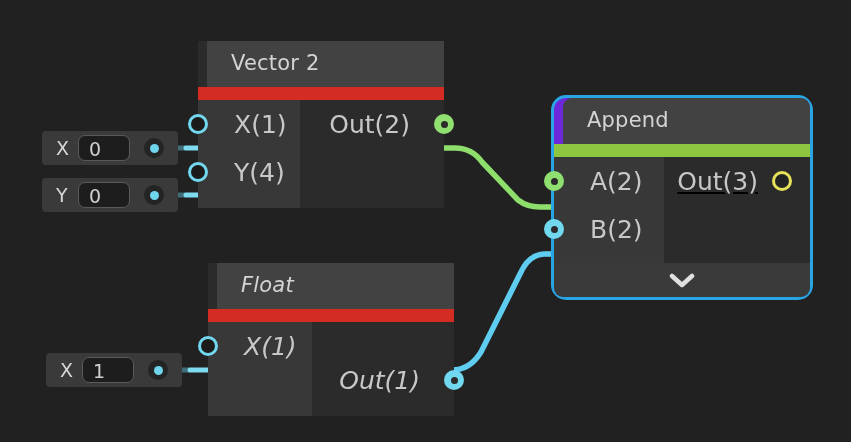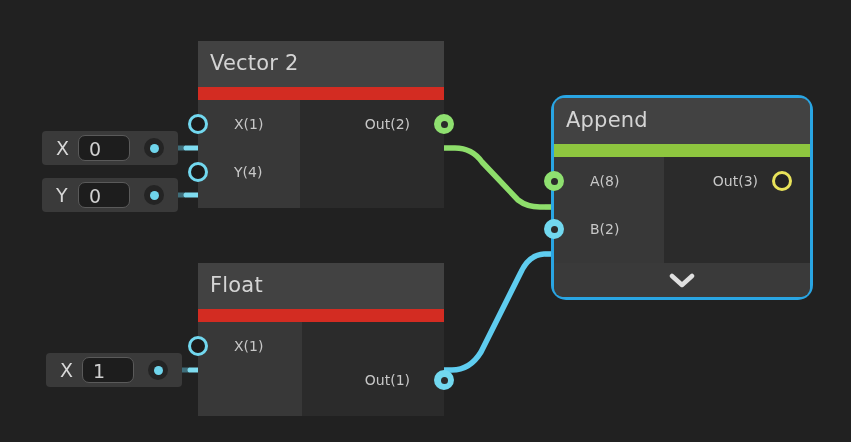--- a/index.html
+++ b/index.html
@@ -28,29 +28,30 @@
   }
   
   .node {
     position: absolute;
     box-sizing: border-box;
     background: #2b2b2b;
   }
   .node.selected {
     border-radius: 12px;
     box-shadow: 0 0 0 3px #29a5e3;
-    background: #7f1d1d;
+    background: #6d28d9;
   }
   .node-header {
     background: #424242;
     color: #d4d4d4;
     font-size: 21px;
     letter-spacing: .2px;
-    padding: 12px 16px 13px 12px;
+    padding: 12px 16px 13px 24px;
     line-height: 1;
+    margin-left: 9px;
   }
   .node.selected .node-header {
     border-radius: 9px 9px 0 0;
   }
   .accent {
     height: 13px;
     width: 100%;
   }
   .node-body {
     display: flex;
@@ -73,21 +74,21 @@
     height: 48px;
     position: relative;
     box-sizing: border-box;
   }
   .port-row.out {
     justify-content: flex-end;
     padding-right: 34px;
   }
   .port-label {
     color: #c8c8c8;
-    font-size: 14px;
+    font-size: 25px;
     white-space: nowrap;
   }
   .port-row.in .port-label {
     margin-left: 36px;
   }
   
   .port {
     position: absolute;
     width: 20px;
     height: 20px;
@@ -217,21 +218,21 @@
         <div class="port-row out">
           <span class="port-label">Out(2)</span>
           <span class="port port-filled-green right" style="left:auto; right:-10px; transform:translateY(-50%);">
             <span class="pip"></span>
           </span>
         </div>
       </div>
     </div>
   </div>
 
-  <div class="node" style="left:198px; top:263px; width:246px;">
+  <div class="node" style="left:208px; top:263px; width:246px;font-style:italic;">
     <div class="node-header">Float</div>
     <div class="accent" style="background:#d32c22;"></div>
     <div class="node-body">
       <div class="col-in" style="width:104px; padding-bottom:12px;">
         <div class="port-row in">
           <span class="port port-hollow-cyan left"></span>
           <span class="port-label">X(1)</span>
         </div>
       </div>
       <div class="col-out" style="padding-bottom:12px;margin-top:34px;">
@@ -247,31 +248,31 @@
 
   <div class="node selected" style="left:554px; top:98px; width:256px;">
     <div class="node-header">Append</div>
     <div class="accent" style="background:#8ec63f;"></div>
     <div class="node-body">
       <div class="col-in" style="width:110px; padding-bottom:10px;">
         <div class="port-row in">
           <span class="port port-filled-green left">
             <span class="pip"></span>
           </span>
-          <span class="port-label">A(8)</span>
+          <span class="port-label">A(2)</span>
         </div>
         <div class="port-row in">
           <span class="port port-filled-cyan left">
             <span class="pip"></span>
           </span>
           <span class="port-label">B(2)</span>
         </div>
       </div>
       <div class="col-out" style="padding-bottom:10px;">
-        <div class="port-row out" style="padding-right:52px;">
+        <div class="port-row out" style="padding-right:52px;text-decoration:underline;">
           <span class="port-label">Out(3)</span>
           <span class="port port-hollow-yellow" style="left:auto; right:18px; transform:translateY(-50%);"></span>
         </div>
         <div class="port-row"></div>
       </div>
     </div>
     <div class="expander">
       <svg width="26" height="15" viewBox="0 0 26 15">
         <path d="M3 3 L13 12 L23 3" stroke="#e0e0e0" stroke-width="4.5" fill="none" stroke-linecap="round" stroke-linejoin="round"></path>
       </svg>

